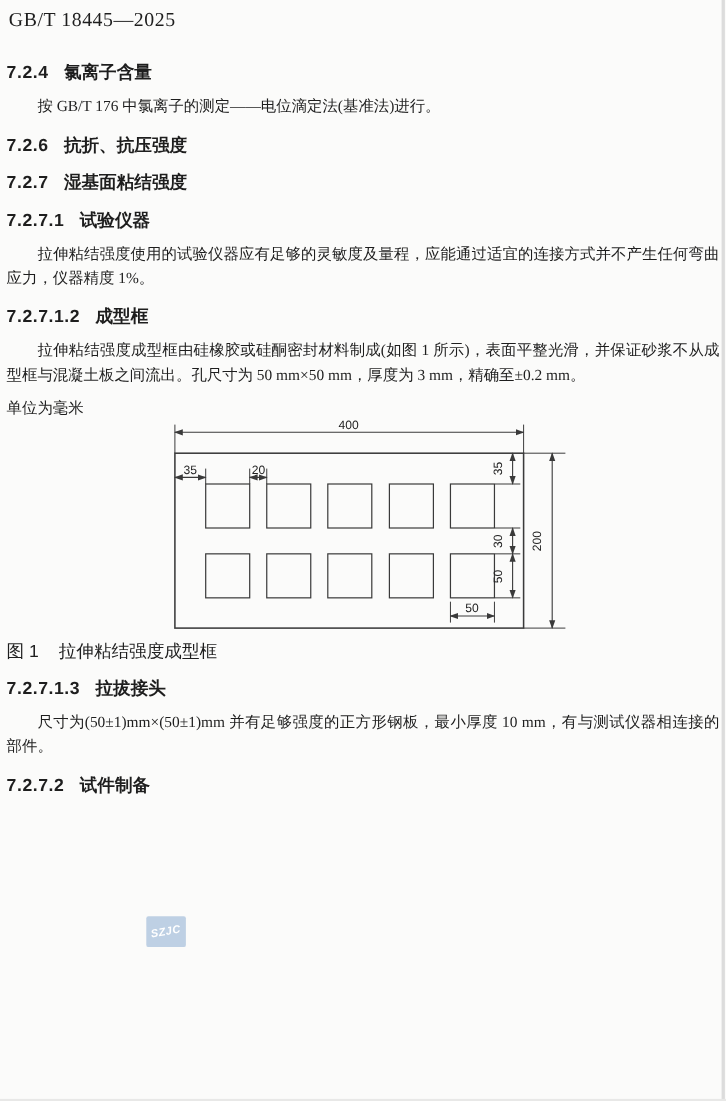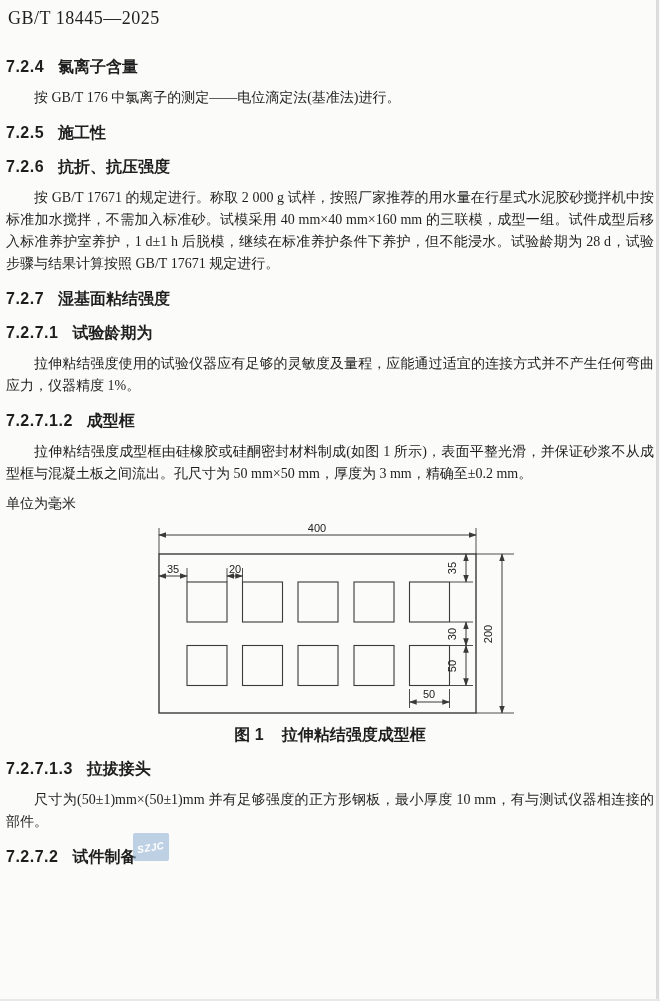--- a/index.html
+++ b/index.html
@@ -17,25 +17,25 @@
     font-family:"Liberation Sans","DejaVu Sans",sans-serif;
     font-size:16px;font-weight:bold;line-height:20px;
     margin:14px 0 10px 0;
   }
   h3 .num{margin-right:14px;letter-spacing:.5px;}
   p.body{
     font-size:14px;line-height:22px;margin:8px 0 10px 0;
     text-align:justify;text-indent:2em;
   }
   .unit-note{font-size:14px;line-height:18px;text-align:left;padding-right:10px;margin:2px 0 0 0;}
-  .figure{margin-top:10px;}
+  .figure{margin-top:0;}
   .figure svg{display:block;}
   .fig-caption{
     font-family:"Liberation Sans","DejaVu Sans",sans-serif;
-    font-weight:bold;font-size:16px;line-height:20px;text-align:center;margin:6px 0 0 0;
+    font-weight:normal;font-size:16px;line-height:20px;text-align:left;margin:6px 0 0 0;
   }
   .fig-caption .cap-num{margin-right:18px;}
   svg text{
     font-family:"Liberation Sans","DejaVu Sans",sans-serif;
     font-size:11px;fill:#222;
   }
   .dim{stroke:#3a3a3a;stroke-width:1;}
   .ext{stroke:#3a3a3a;stroke-width:.9;}
   .frame{fill:none;stroke:#3a3a3a;stroke-width:1.4;}
   .hole{fill:none;stroke:#3a3a3a;stroke-width:1.1;}
@@ -56,35 +56,31 @@
 
 <div class="page">
 
   <div class="doc-header">GB/T 18445—2025</div>
 
   <h3>
     <span class="num">7.2.4</span><span>氯离子含量</span>
   </h3>
   <p class="body">按 GB/T 176 中氯离子的测定——电位滴定法(基准法)进行。</p>
 
-  <h3>
-    <span class="num">7.2.5</span><span>施工性</span>
-  </h3>
 
   <h3>
     <span class="num">7.2.6</span><span>抗折、抗压强度</span>
   </h3>
-  <p class="body">按 GB/T 17671 的规定进行。称取 2 000 g 试样，按照厂家推荐的用水量在行星式水泥胶砂搅拌机中按标准加水搅拌，不需加入标准砂。试模采用 40 mm×40 mm×160 mm 的三联模，成型一组。试件成型后移入标准养护室养护，1 d±1 h 后脱模，继续在标准养护条件下养护，但不能浸水。试验龄期为 28 d，试验步骤与结果计算按照 GB/T 17671 规定进行。</p>
 
   <h3>
     <span class="num">7.2.7</span><span>湿基面粘结强度</span>
   </h3>
 
   <h3>
-    <span class="num">7.2.7.1</span><span>试验龄期为</span>
+    <span class="num">7.2.7.1</span><span>试验仪器</span>
   </h3>
 
   <p class="body">拉伸粘结强度使用的试验仪器应有足够的灵敏度及量程，应能通过适宜的连接方式并不产生任何弯曲应力，仪器精度 1%。</p>
 
   <h3>
     <span class="num">7.2.7.1.2</span><span>成型框</span>
   </h3>
   <p class="body">拉伸粘结强度成型框由硅橡胶或硅酮密封材料制成(如图 1 所示)，表面平整光滑，并保证砂浆不从成型框与混凝土板之间流出。孔尺寸为 50 mm×50 mm，厚度为 3 mm，精确至±0.2 mm。</p>
 
   <div class="unit-note">单位为毫米</div>

